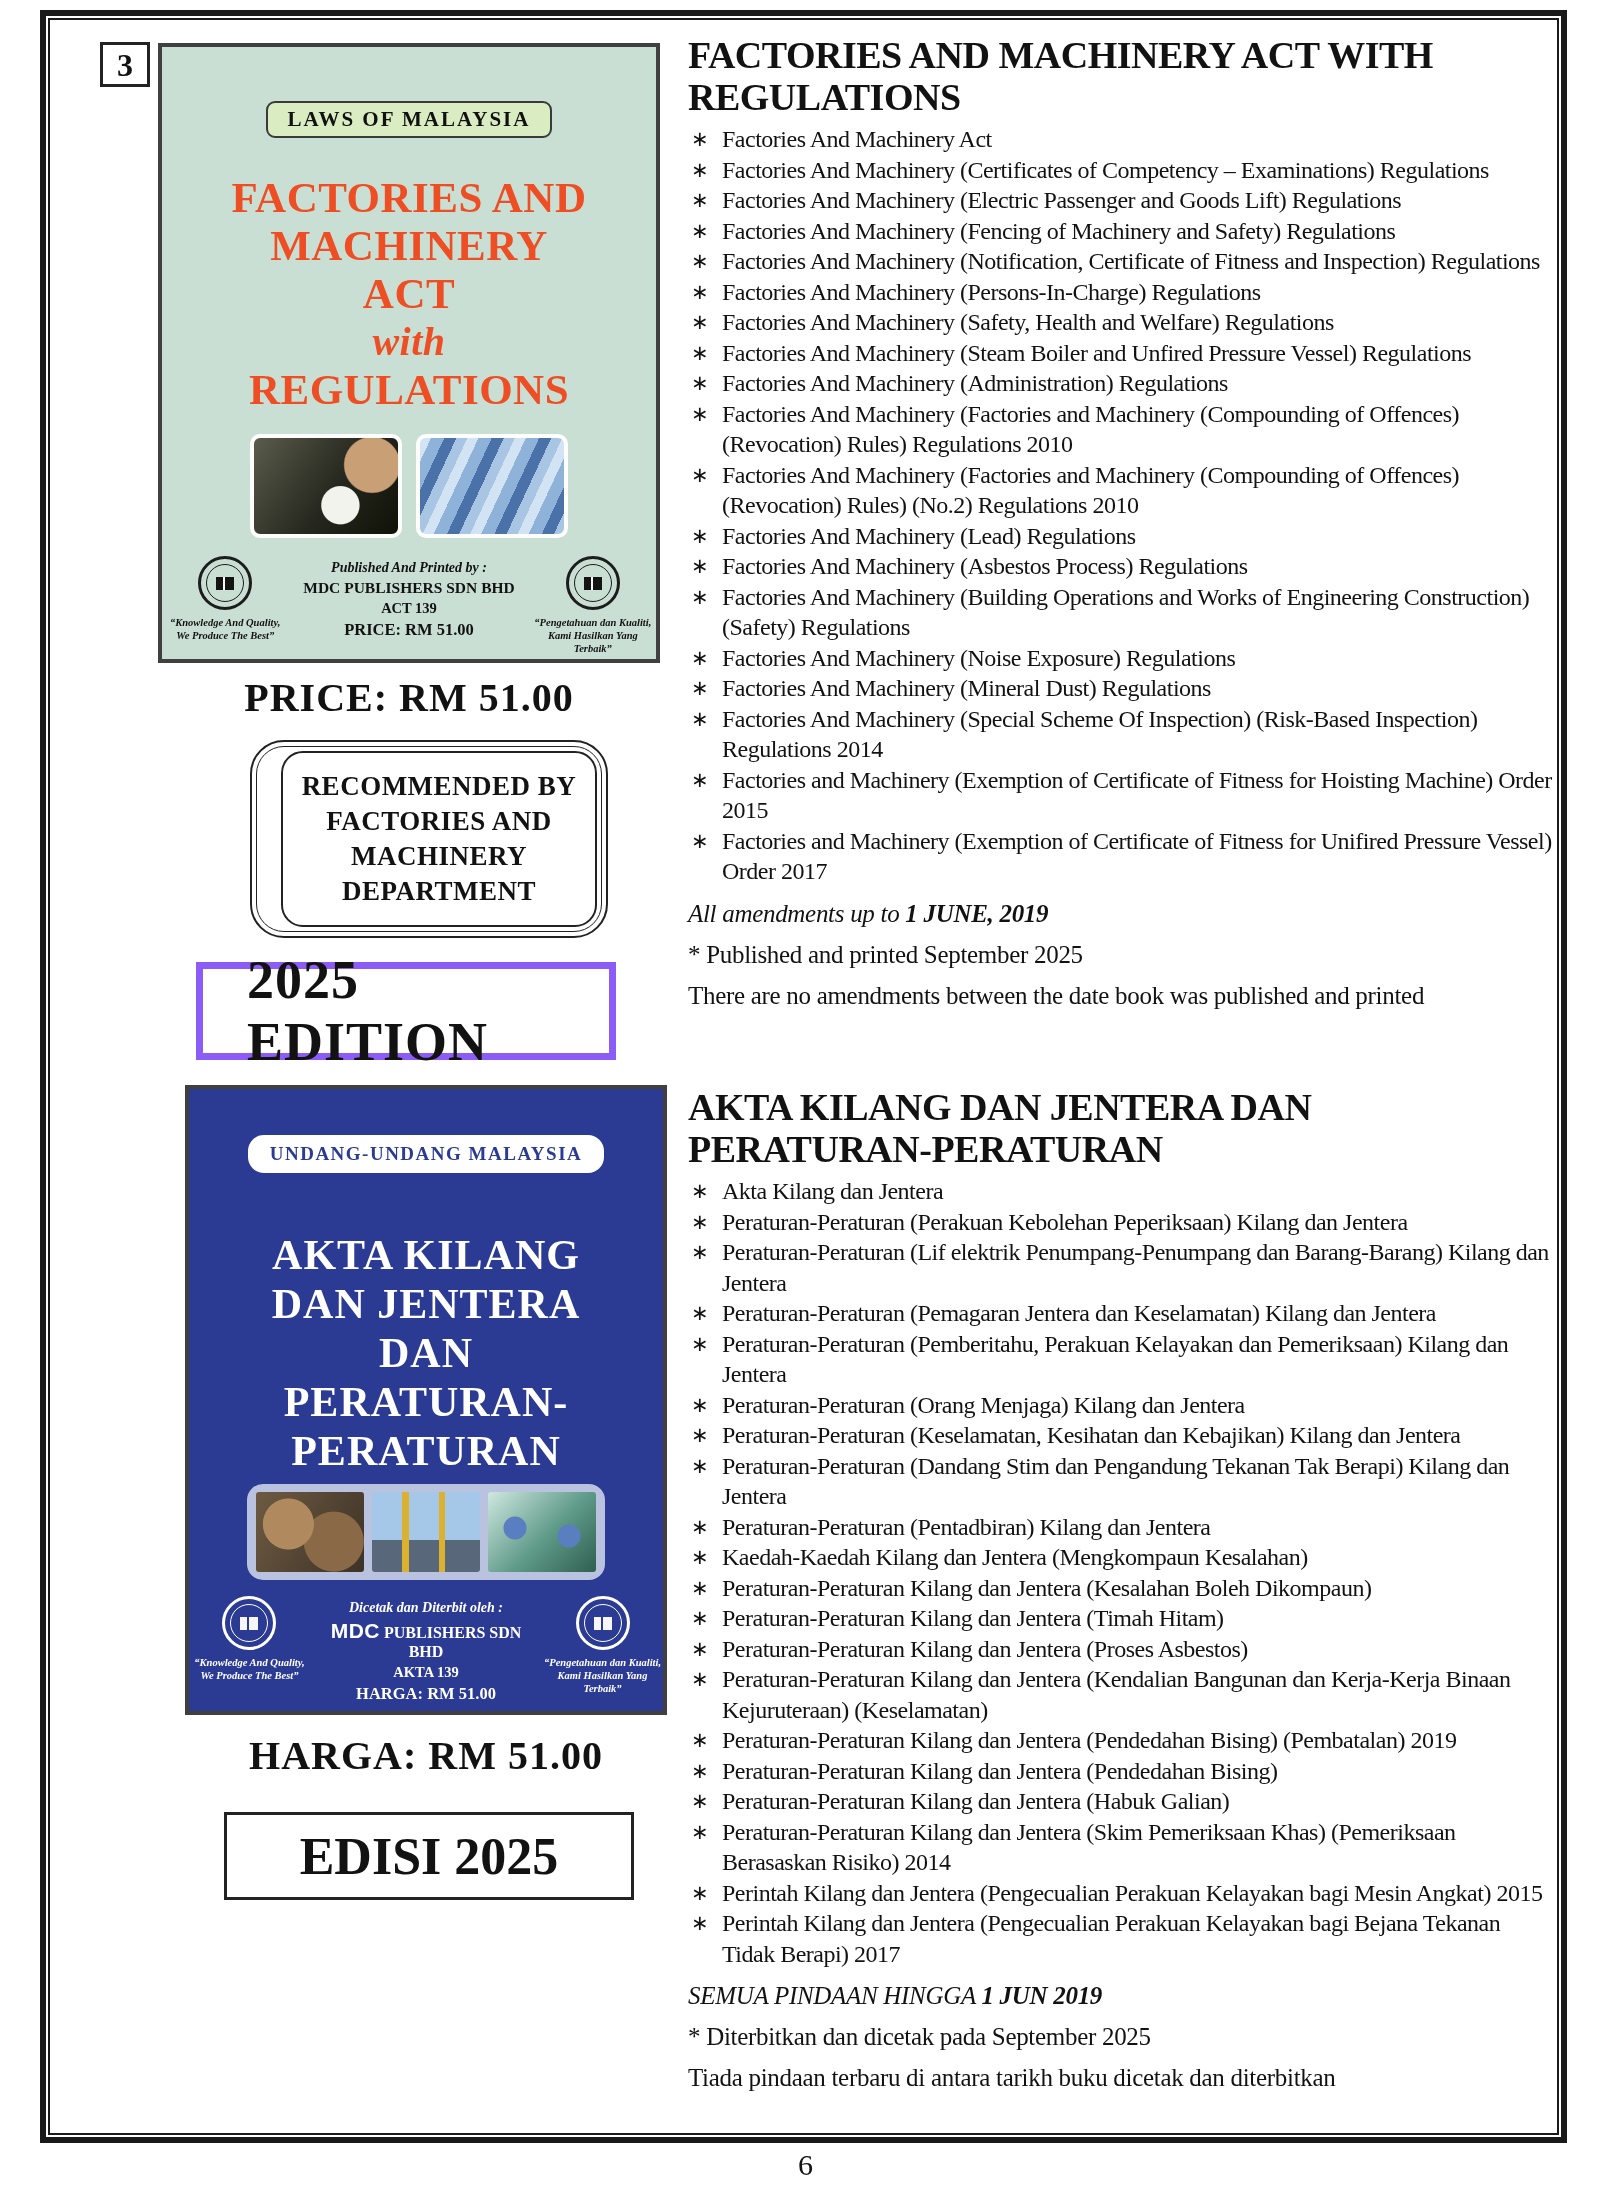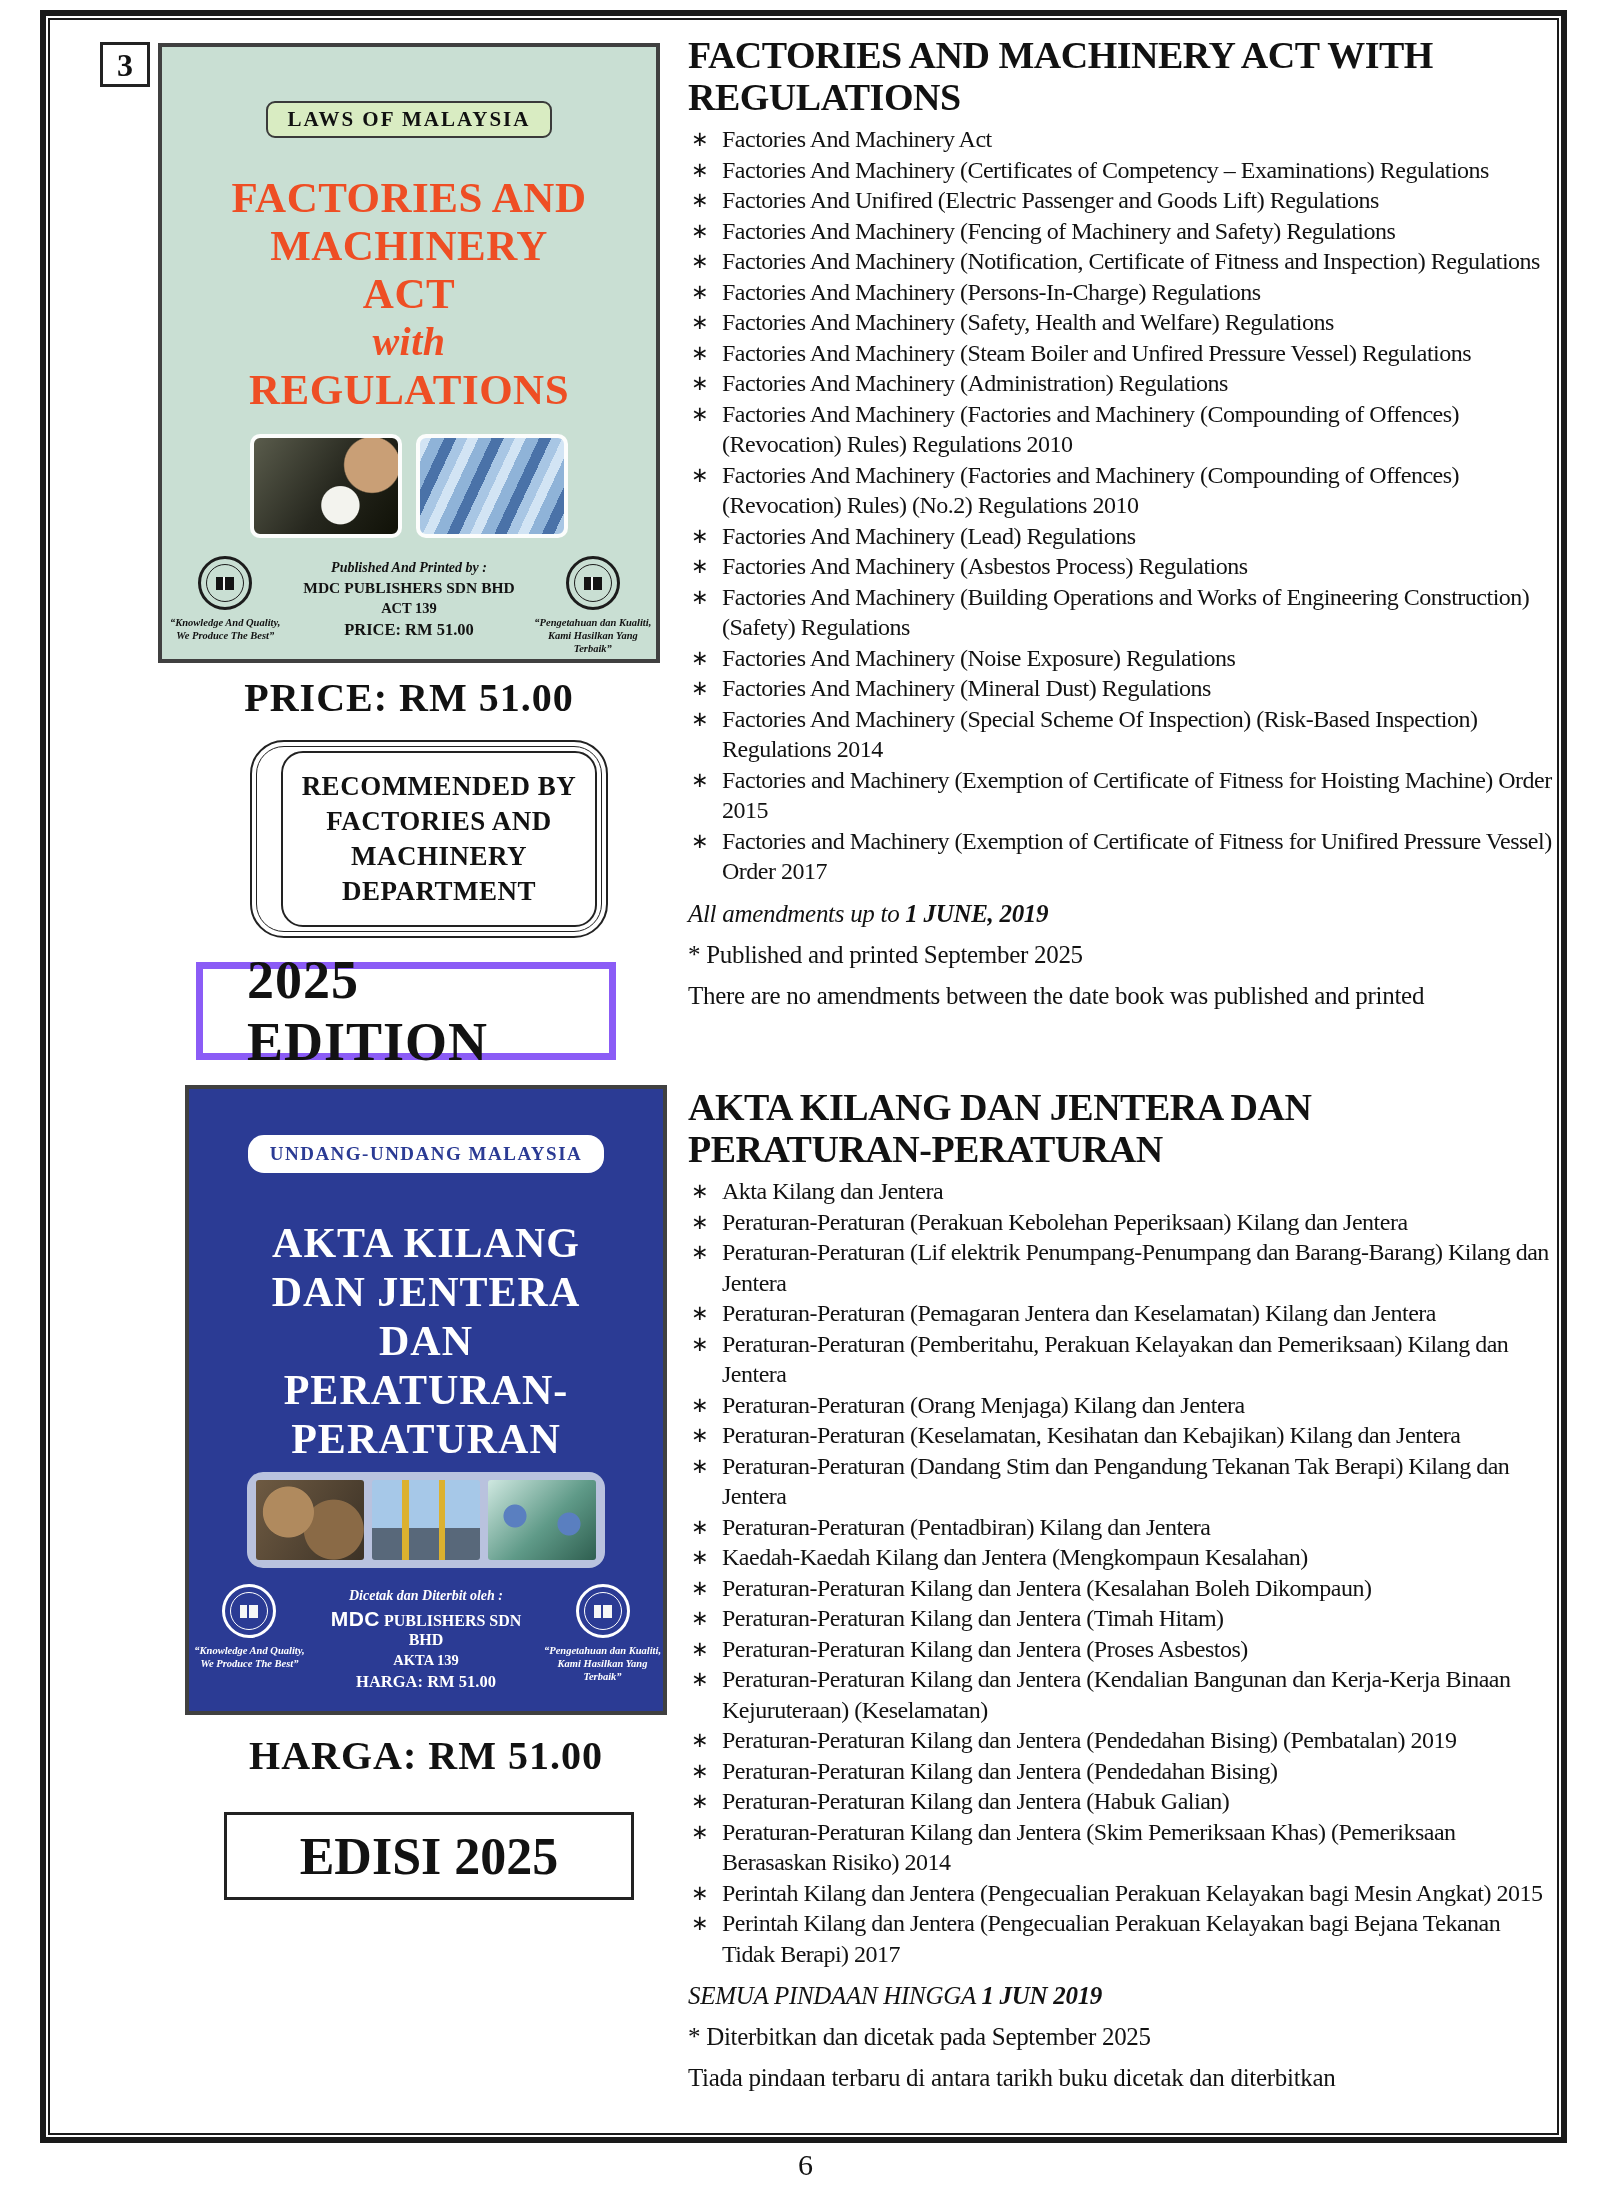--- a/index.html
+++ b/index.html
@@ -52,21 +52,21 @@
                flex-direction:column; justify-content:center;margin-left:20px; }
   .rec-line { font-size:27px; font-weight:bold; text-align:center; line-height:35px; letter-spacing:.5px; }
 
   .edition-box { position:absolute; left:196px; top:962px; width:420px; height:98px; border:7px solid #8b5cf6;
                  display:flex; align-items:center; justify-content:center; font-size:54px; font-weight:bold; letter-spacing:1px;padding-left:44px; }
 
   
   .cover2 { left:185px; top:1085px; width:482px; height:630px; background:#2b3b94; color:#fff; }
   .badge2 { display:inline-block; margin-top:46px; background:#fff; color:#2b3b94; border-radius:16px;
             padding:8px 22px; font-weight:bold; font-size:19px; letter-spacing:1.5px; }
-  .c2-title { margin-top:46px; font-weight:bold; }
+  .c2-title { margin-top:58px; font-weight:bold; }
   .c2-line { font-size:42px; line-height:49px; letter-spacing:1px; }
   .strip { margin:8px auto 0; width:358px; height:96px; background:#b9c2de; border-radius:16px;
            display:flex; align-items:center; justify-content:center; gap:8px; }
   .sphoto { width:108px; height:80px; border-radius:3px; }
   .sphoto1 { background:
       radial-gradient(circle at 30% 40%, #b08a5e 0 28%, rgba(0,0,0,0) 29%),
       radial-gradient(circle at 72% 62%, #8a6a46 0 32%, rgba(0,0,0,0) 33%),
       linear-gradient(120deg,#6e5a42,#3c3226); }
   .sphoto2 { background:
       linear-gradient(90deg, rgba(0,0,0,0) 0 28%, #dcb12f 28% 34%, rgba(0,0,0,0) 34% 62%, #dcb12f 62% 68%, rgba(0,0,0,0) 68%),
@@ -214,21 +214,21 @@
         <div class="li">
           <span class="bullet">∗</span>
           <span class="li-text">Factories And Machinery Act</span>
         </div>
         <div class="li">
           <span class="bullet">∗</span>
           <span class="li-text">Factories And Machinery (Certificates of Competency – Examinations) Regulations</span>
         </div>
         <div class="li">
           <span class="bullet">∗</span>
-          <span class="li-text">Factories And Unifired (Electric Passenger and Goods Lift) Regulations</span>
+          <span class="li-text">Factories And Machinery (Electric Passenger and Goods Lift) Regulations</span>
         </div>
         <div class="li">
           <span class="bullet">∗</span>
           <span class="li-text">Factories And Machinery (Fencing of Machinery and Safety) Regulations</span>
         </div>
         <div class="li">
           <span class="bullet">∗</span>
           <span class="li-text">Factories And Machinery (Notification, Certificate of Fitness and Inspection) Regulations</span>
         </div>
         <div class="li">

